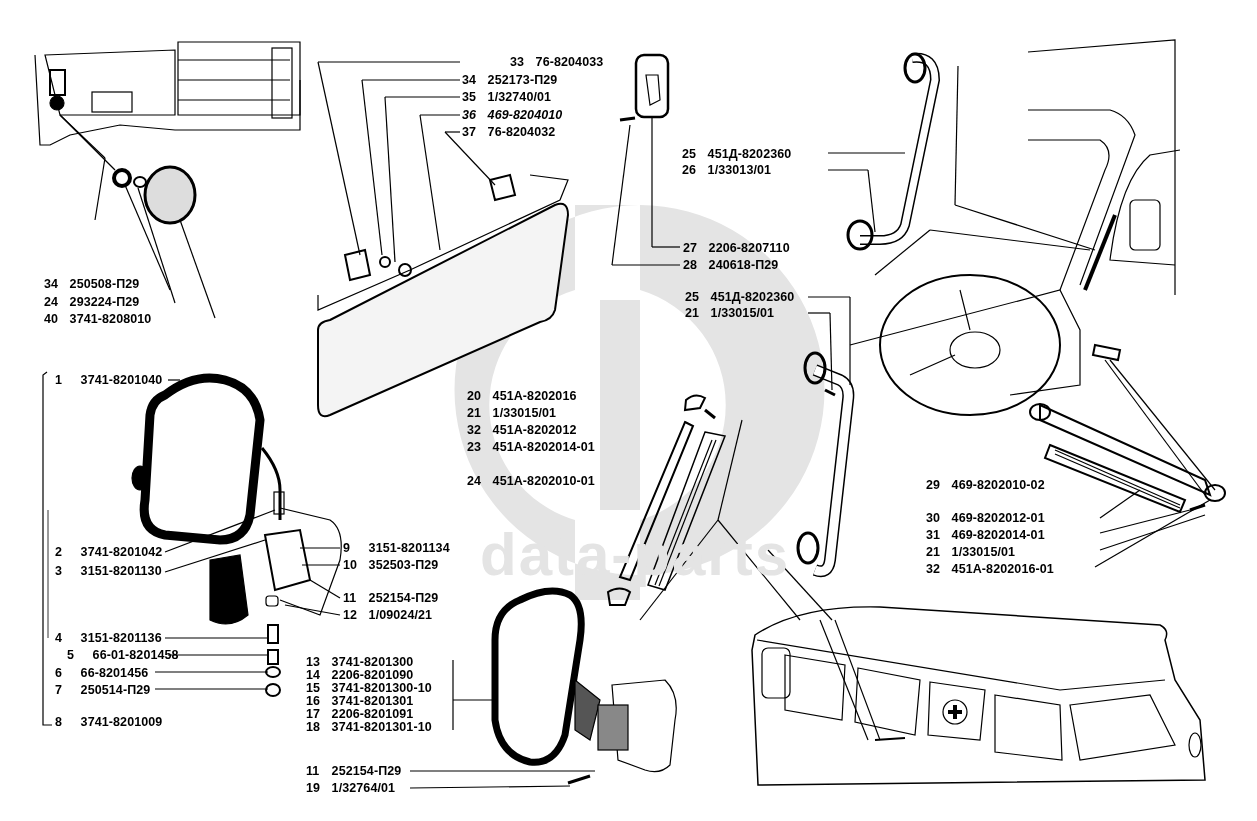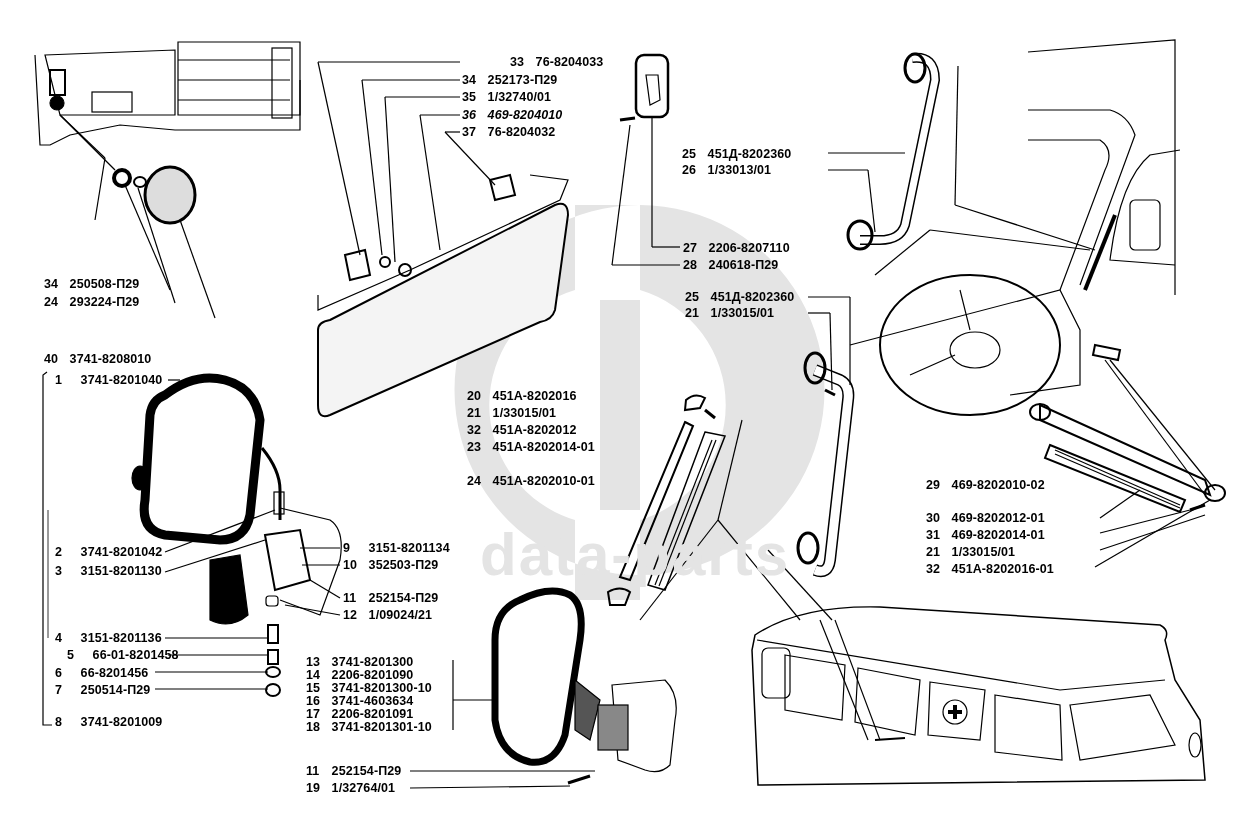--- a/index.html
+++ b/index.html
@@ -212,40 +212,40 @@
 <div class="wm-text">data-parts</div>
 
 <div class="lbl" style="left:462px;top:55px;margin-left:48px;"><span class="num">33</span> <span class="code">76-8204033</span></div>
 <div class="lbl" style="left:462px;top:73px;"><span class="num">34</span> <span class="code">252173-П29</span></div>
 <div class="lbl" style="left:462px;top:90px;"><span class="num">35</span> <span class="code">1/32740/01</span></div>
 <div class="lbl" style="left:462px;top:108px;font-style:italic;"><span class="num">36</span> <span class="code">469-8204010</span></div>
 <div class="lbl" style="left:462px;top:125px;"><span class="num">37</span> <span class="code">76-8204032</span></div>
 
 <div class="lbl" style="left:44px;top:277px;"><span class="num">34</span> <span class="code">250508-П29</span></div>
 <div class="lbl" style="left:44px;top:295px;"><span class="num">24</span> <span class="code">293224-П29</span></div>
-<div class="lbl" style="left:44px;top:312px;margin-top:40px;"><span class="num">40</span> <span class="code">3741-8208010</span></div>
+<div class="lbl" style="left:44px;top:312px;"><span class="num">40</span> <span class="code">3741-8208010</span></div>
 
 <div class="lbl" style="left:55px;top:373px;"><span class="num">1</span> <span class="code">3741-8201040</span></div>
 <div class="lbl" style="left:55px;top:545px;"><span class="num">2</span> <span class="code">3741-8201042</span></div>
 <div class="lbl" style="left:55px;top:564px;"><span class="num">3</span> <span class="code">3151-8201130</span></div>
 <div class="lbl" style="left:55px;top:631px;"><span class="num">4</span> <span class="code">3151-8201136</span></div>
 <div class="lbl" style="left:67px;top:648px;"><span class="num">5</span> <span class="code">66-01-8201458</span></div>
 <div class="lbl" style="left:55px;top:666px;"><span class="num">6</span> <span class="code">66-8201456</span></div>
 <div class="lbl" style="left:55px;top:683px;"><span class="num">7</span> <span class="code">250514-П29</span></div>
 <div class="lbl" style="left:55px;top:715px;"><span class="num">8</span> <span class="code">3741-8201009</span></div>
 
 <div class="lbl" style="left:343px;top:541px;"><span class="num">9</span> <span class="code">3151-8201134</span></div>
 <div class="lbl" style="left:343px;top:558px;"><span class="num">10</span> <span class="code">352503-П29</span></div>
 <div class="lbl" style="left:343px;top:591px;"><span class="num">11</span> <span class="code">252154-П29</span></div>
 <div class="lbl" style="left:343px;top:608px;"><span class="num">12</span> <span class="code">1/09024/21</span></div>
 
 <div class="lbl" style="left:306px;top:655px;"><span class="num">13</span> <span class="code">3741-8201300</span></div>
 <div class="lbl" style="left:306px;top:668px;"><span class="num">14</span> <span class="code">2206-8201090</span></div>
 <div class="lbl" style="left:306px;top:681px;"><span class="num">15</span> <span class="code">3741-8201300-10</span></div>
-<div class="lbl" style="left:306px;top:694px;"><span class="num">16</span> <span class="code">3741-4603634</span></div>
+<div class="lbl" style="left:306px;top:694px;"><span class="num">16</span> <span class="code">3741-8201301</span></div>
 <div class="lbl" style="left:306px;top:707px;"><span class="num">17</span> <span class="code">2206-8201091</span></div>
 <div class="lbl" style="left:306px;top:720px;"><span class="num">18</span> <span class="code">3741-8201301-10</span></div>
 <div class="lbl" style="left:306px;top:764px;"><span class="num">11</span> <span class="code">252154-П29</span></div>
 <div class="lbl" style="left:306px;top:781px;"><span class="num">19</span> <span class="code">1/32764/01</span></div>
 
 <div class="lbl" style="left:467px;top:389px;"><span class="num">20</span> <span class="code">451А-8202016</span></div>
 <div class="lbl" style="left:467px;top:406px;"><span class="num">21</span> <span class="code">1/33015/01</span></div>
 <div class="lbl" style="left:467px;top:423px;"><span class="num">32</span> <span class="code">451А-8202012</span></div>
 <div class="lbl" style="left:467px;top:440px;"><span class="num">23</span> <span class="code">451А-8202014-01</span></div>
 <div class="lbl" style="left:467px;top:474px;"><span class="num">24</span> <span class="code">451А-8202010-01</span></div>

